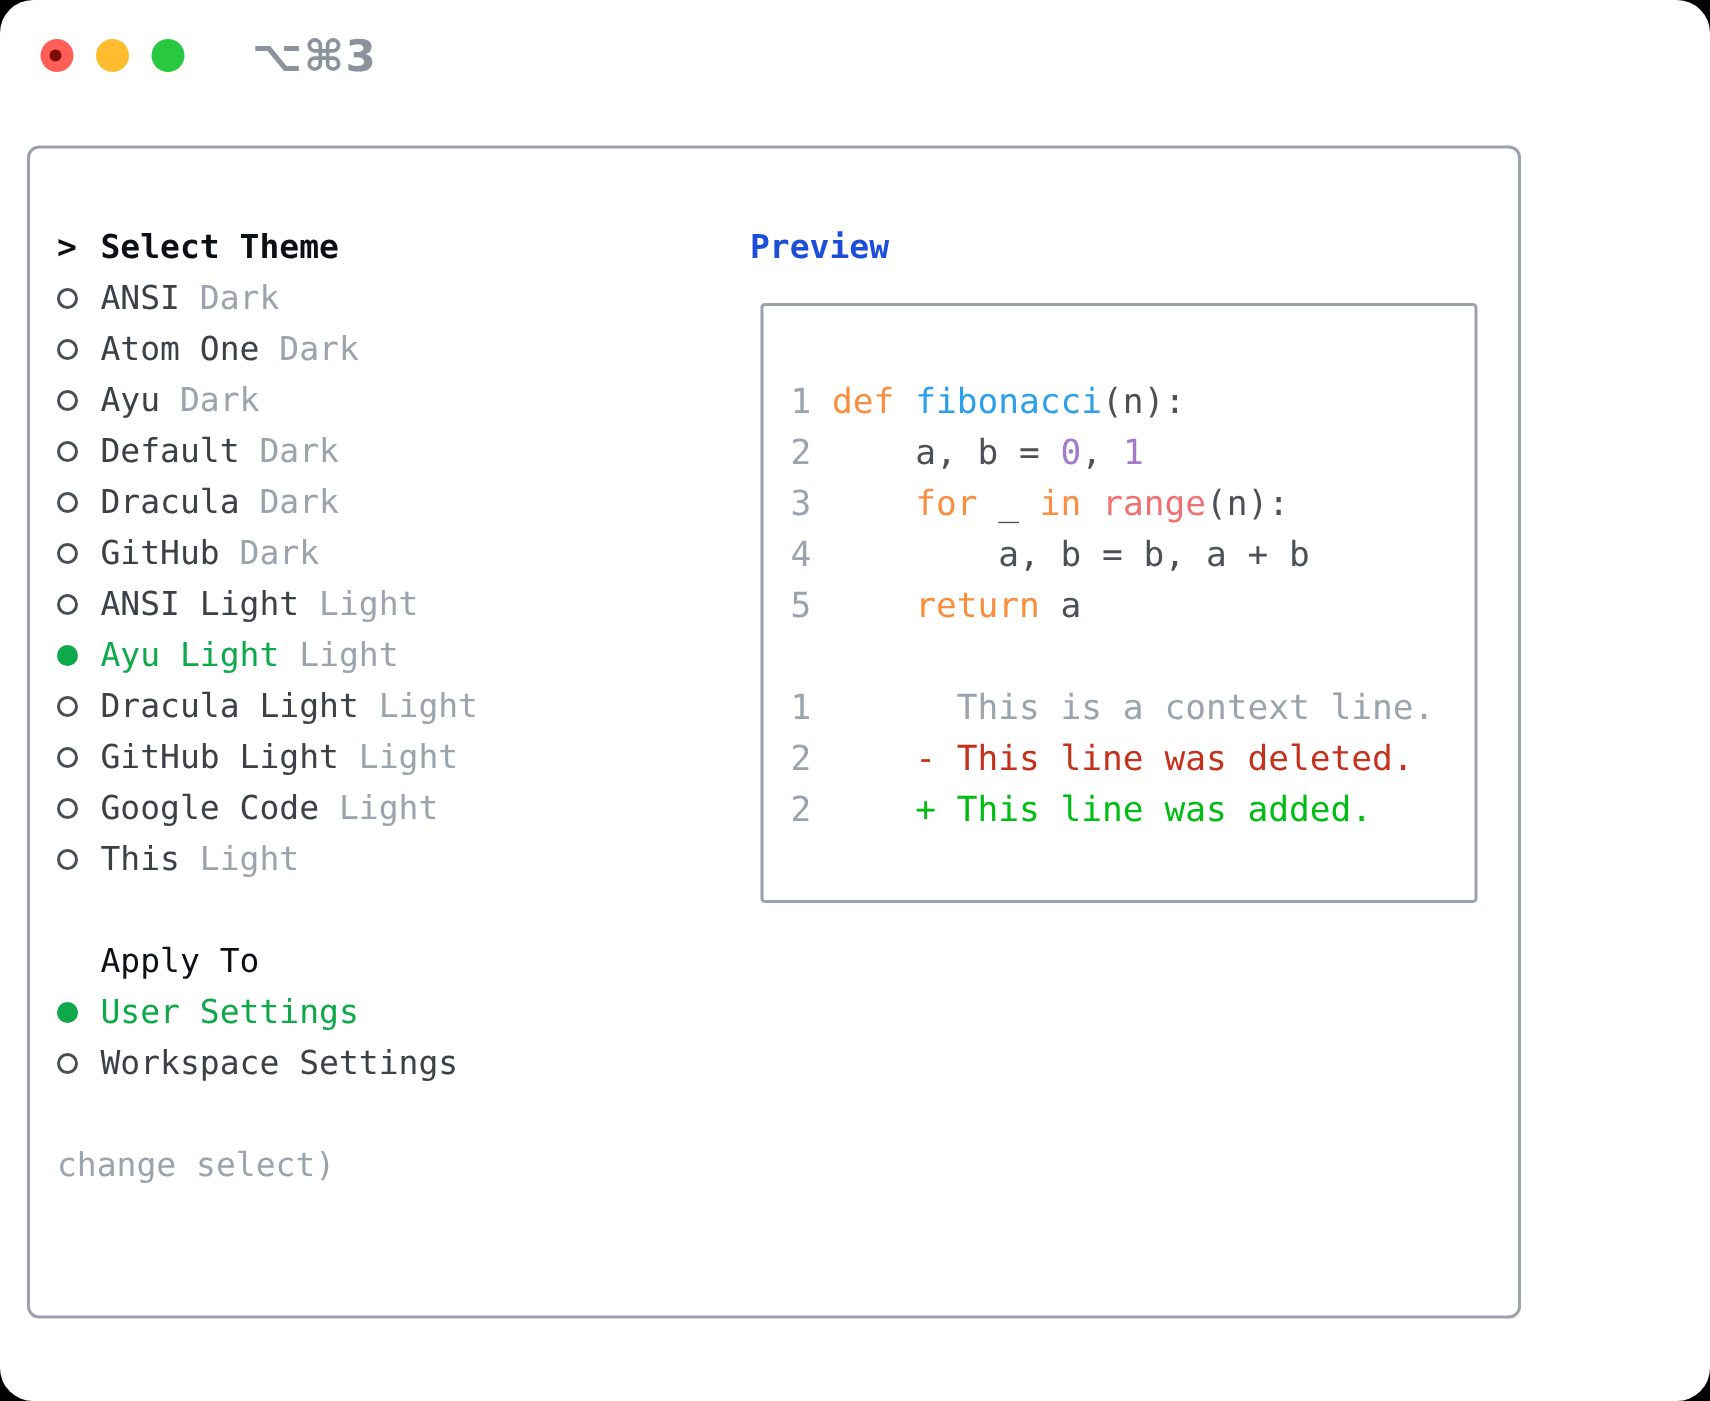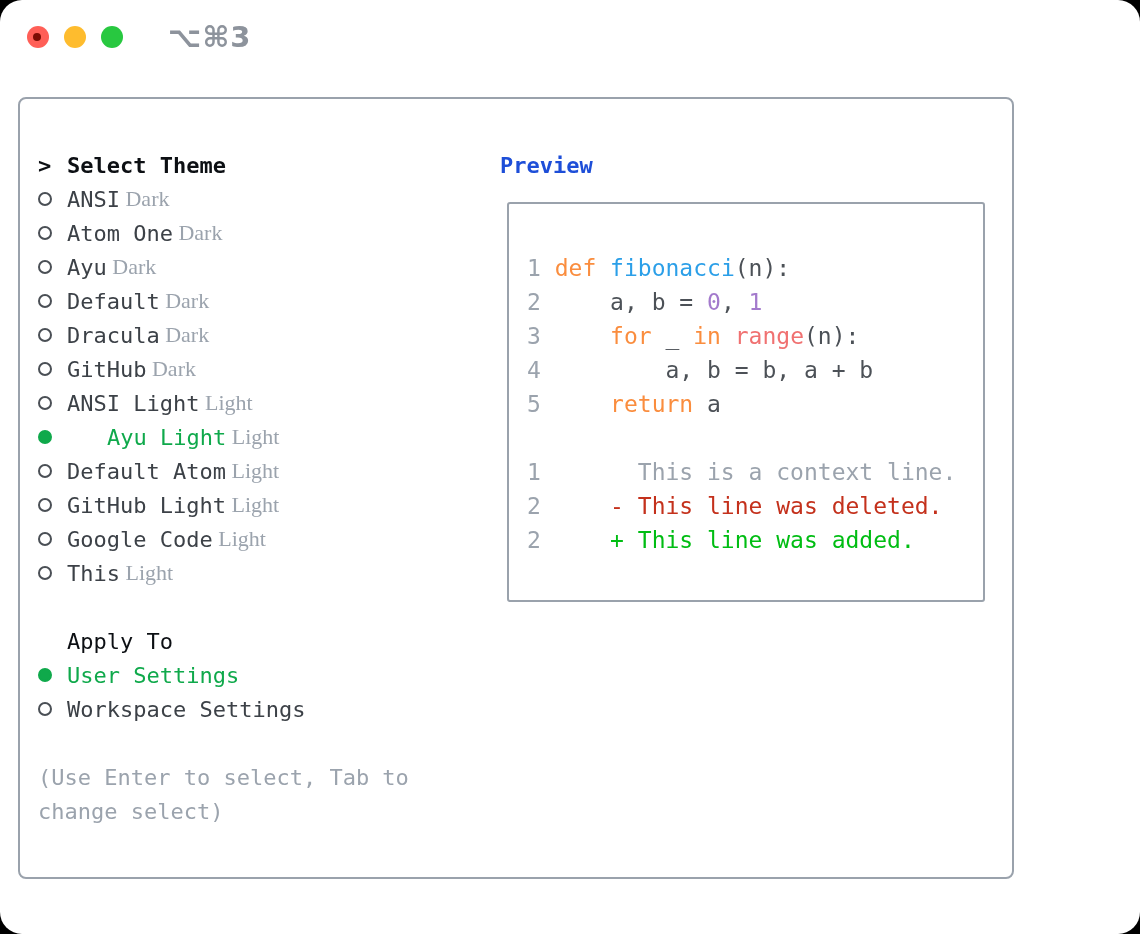--- a/index.html
+++ b/index.html
@@ -26,22 +26,22 @@
   }
   
   .left-col { position:absolute; left:38px; top:148px; }
   .row { height:34px; display:flex; align-items:center; font-size:22px; color:#3c4147; white-space:pre; }
   .marker-cell { width:29px; display:flex; align-items:center; flex:none; }
   .prompt { font-weight:bold; color:#0c0f13; }
   .header-row { font-weight:bold; color:#0c0f13; }
   .radio { width:14px; height:14px; border-radius:50%; border:2px solid #4a4f55; box-sizing:border-box; background:transparent; }
   .radio.on { background:var(--accent_green); border-color:var(--accent_green); }
   .tname {}
-  .theme-row.selected .tname { color:var(--accent_green);margin-left:40px; }
-  .tvariant { color:var(--muted_gray);font-family:Liberation Serif, serif; }
+  .theme-row.selected .tname { color:var(--accent_green); }
+  .tvariant { color:var(--muted_gray); }
   .apply-title { color:#0c0f13; }
   .apply-row.selected .tname { color:var(--accent_green); }
   .hint { color:var(--muted_gray); }
   
   .preview-title {
     position:absolute; left:500px; top:148px; height:34px; display:flex; align-items:center;
     font-size:22px; font-weight:bold; color:#1d4ed8;
   }
   .preview-box {
     position:absolute; left:507px; top:202px; width:478px; height:400px;
@@ -80,38 +80,35 @@
     </div>
     <div id="theme-list">
         <div class="row theme-row"><span class="marker-cell"><span class="radio"></span></span><span class="tname">ANSI</span><span class="tvariant"> Dark</span></div>
         <div class="row theme-row"><span class="marker-cell"><span class="radio"></span></span><span class="tname">Atom One</span><span class="tvariant"> Dark</span></div>
         <div class="row theme-row"><span class="marker-cell"><span class="radio"></span></span><span class="tname">Ayu</span><span class="tvariant"> Dark</span></div>
         <div class="row theme-row"><span class="marker-cell"><span class="radio"></span></span><span class="tname">Default</span><span class="tvariant"> Dark</span></div>
         <div class="row theme-row"><span class="marker-cell"><span class="radio"></span></span><span class="tname">Dracula</span><span class="tvariant"> Dark</span></div>
         <div class="row theme-row"><span class="marker-cell"><span class="radio"></span></span><span class="tname">GitHub</span><span class="tvariant"> Dark</span></div>
         <div class="row theme-row"><span class="marker-cell"><span class="radio"></span></span><span class="tname">ANSI Light</span><span class="tvariant"> Light</span></div>
         <div class="row theme-row selected"><span class="marker-cell"><span class="radio on"></span></span><span class="tname">Ayu Light</span><span class="tvariant"> Light</span></div>
-        <div class="row theme-row"><span class="marker-cell"><span class="radio"></span></span><span class="tname">Default Atom</span><span class="tvariant"> Light</span></div>
+        <div class="row theme-row"><span class="marker-cell"><span class="radio"></span></span><span class="tname">Dracula Light</span><span class="tvariant"> Light</span></div>
         <div class="row theme-row"><span class="marker-cell"><span class="radio"></span></span><span class="tname">GitHub Light</span><span class="tvariant"> Light</span></div>
         <div class="row theme-row"><span class="marker-cell"><span class="radio"></span></span><span class="tname">Google Code</span><span class="tvariant"> Light</span></div>
         <div class="row theme-row"><span class="marker-cell"><span class="radio"></span></span><span class="tname">This</span><span class="tvariant"> Light</span></div>
       </div>
     <div class="row"></div>
     <div class="row">
       <span class="marker-cell"></span>
       <span class="apply-title">Apply To</span>
     </div>
     <div id="apply-options">
         <div class="row apply-row selected"><span class="marker-cell"><span class="radio on"></span></span><span class="tname">User Settings</span></div>
         <div class="row apply-row"><span class="marker-cell"><span class="radio"></span></span><span class="tname">Workspace Settings</span></div>
       </div>
     <div class="row"></div>
-    <div class="row hint">
-      <span>(Use Enter to select, Tab to</span>
-    </div>
     <div class="row hint">
       <span>change select)</span>
     </div>
   </div>
 
   <div class="preview-title">Preview</div>
   <div class="preview-box">
     <div id="preview-code">
         <div class="code-line"><span class="lnum">1 </span><span class="tok-kw">def</span><span class="tok-fg"> </span><span class="tok-fn">fibonacci</span><span class="tok-fg">(n):</span></div>
         <div class="code-line"><span class="lnum">2 </span><span class="tok-fg">    a, b = </span><span class="tok-num">0</span><span class="tok-fg">, </span><span class="tok-num">1</span></div>

